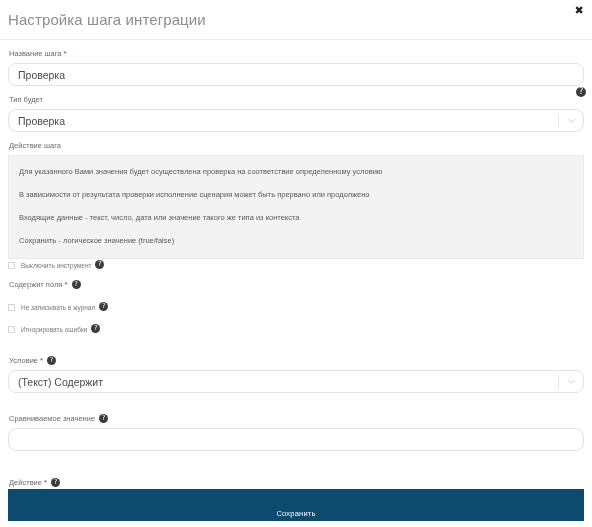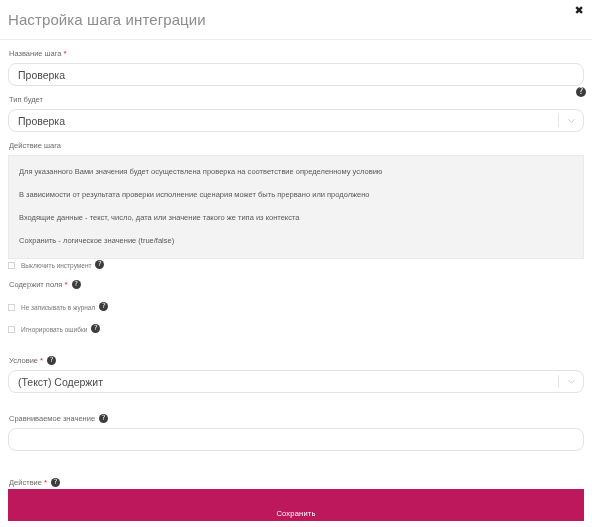--- a/index.html
+++ b/index.html
@@ -182,21 +182,21 @@
     white-space: nowrap;
   }
 
   
   .save-btn {
     position: absolute;
     left: 8px;
     right: 8px;
     bottom: 6px;
     height: 17px;
-    background: #be185d;
+    background: #0c4a6e;
     border: none;
     color: #ffffff;
     font-family: "Liberation Sans", sans-serif;
     font-size: 7.5px;
     letter-spacing: .2px;
     cursor: pointer;
     line-height: 17px;
     padding: 16px;
     text-align: center;
   }

